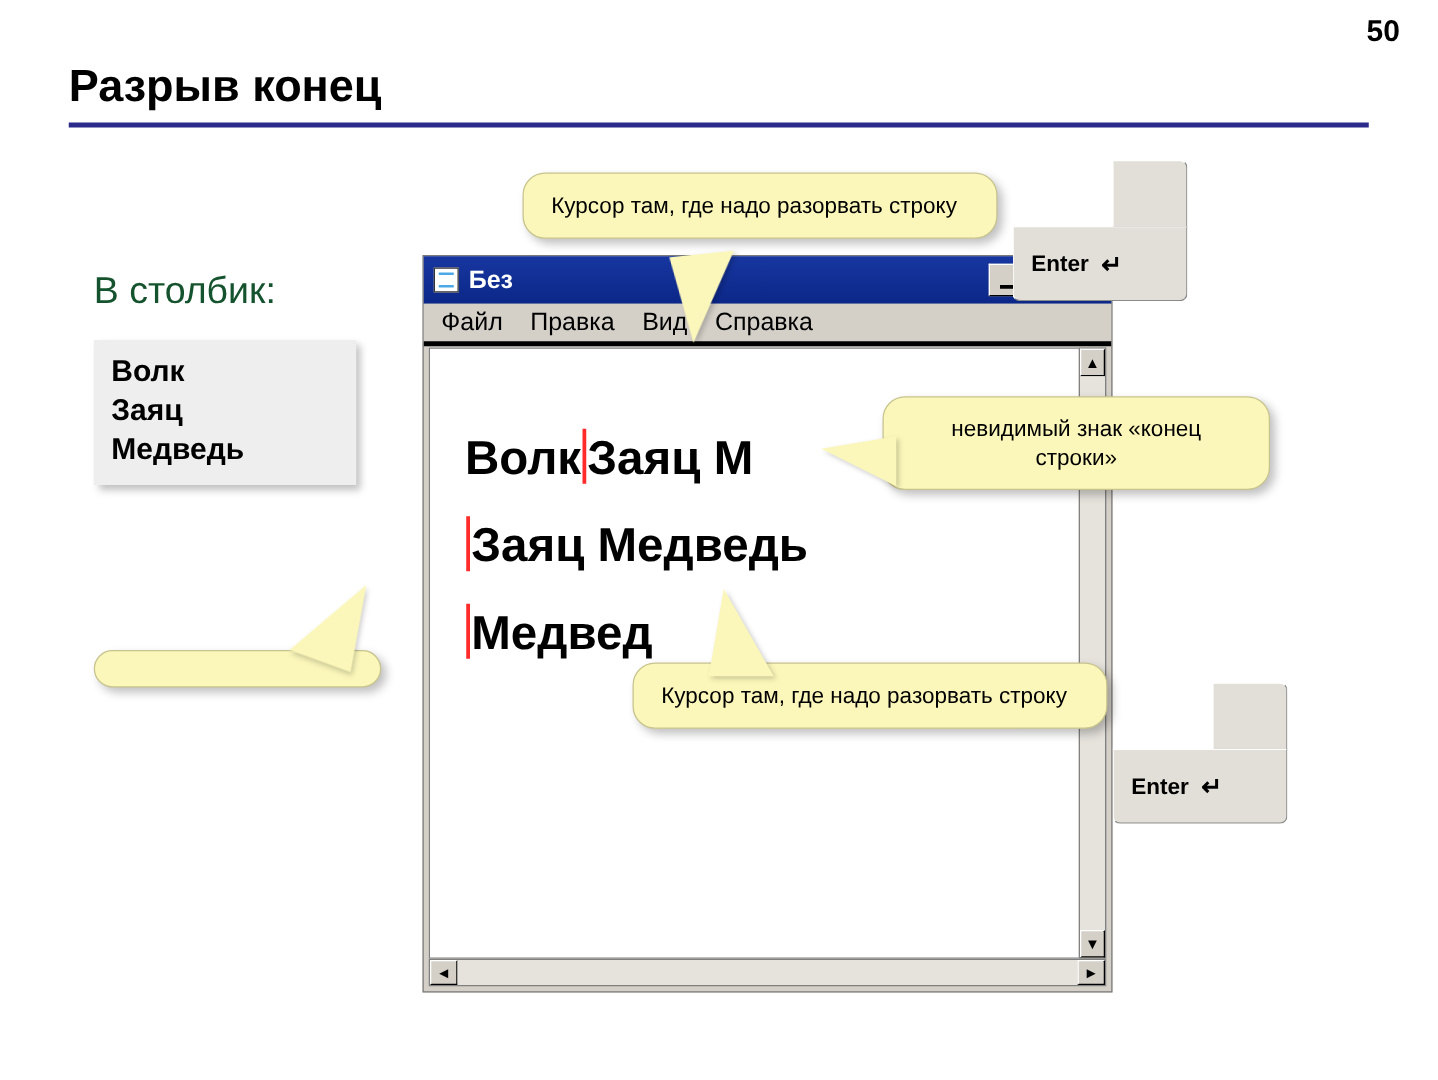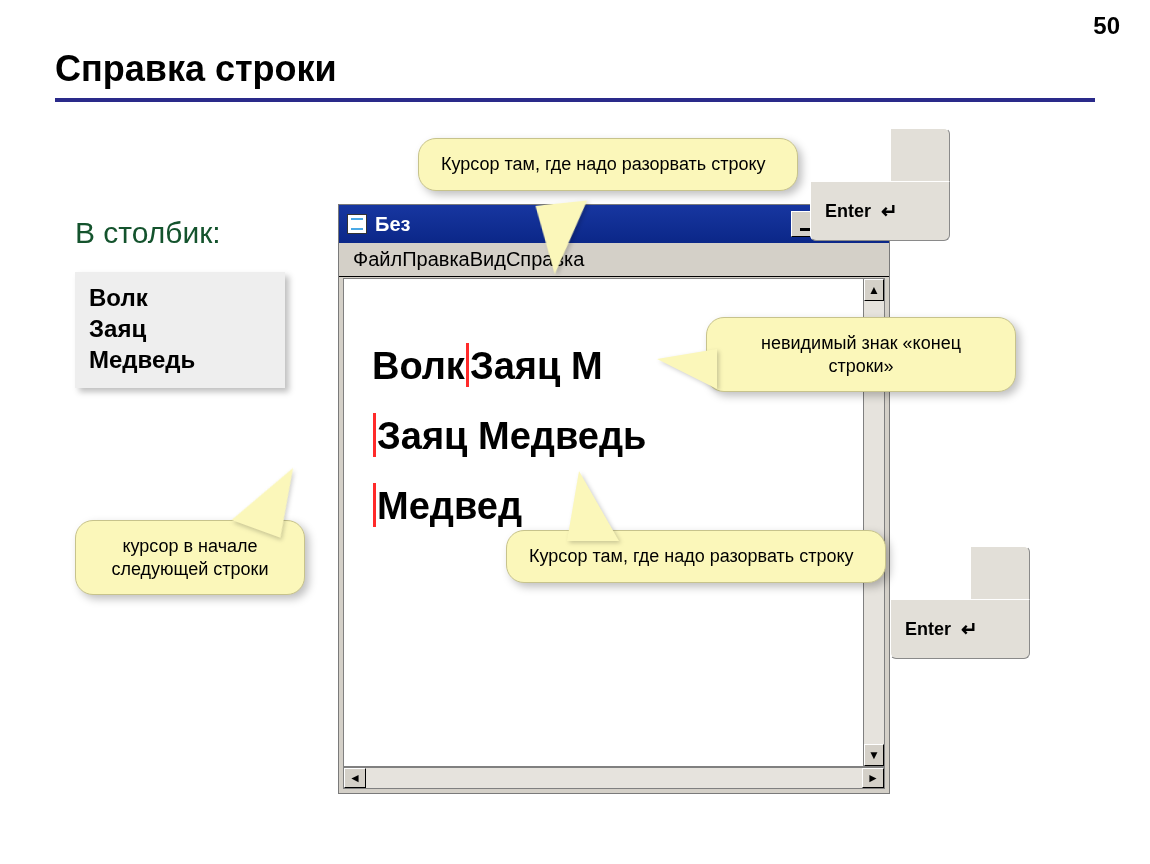--- a/index.html
+++ b/index.html
@@ -101,23 +101,24 @@
     display:flex; align-items:center; justify-content:center;
     font-family: Arial; font-size: 16px; font-weight: bold;
   }
   .win-btn.min:after { content:""; width:12px; height:3px; background:#000; margin-top:10px;}
   .win-btn.max:after { content:""; width:12px; height:10px; border:2px solid #000; border-top-width:4px;}
   .win-btn.close:after { content:"✕"; font-size:14px; }
 
   .menubar {
     height: 34px;
     background: #d4d0c8;
-    border-bottom: 1px solid #000000;
+    border-bottom: 4px solid #000000;
     display: flex;
     align-items: center;
+    gap: 22px;
     padding: 0 14px;
     font-size: 20px;
     color: #000;
   }
 
   .client {
     position: absolute;
     top: 73px; left: 4px;
     right: 4px; bottom: 26px;
     background: #fff;
@@ -252,21 +253,21 @@
     filter: drop-shadow(2px 2px 2px rgba(0,0,0,.2));
   }
 
   #enter-key-1 { top:128px; left:810px; }
   #enter-key-2 { top:546px; left:890px; }
 </style>
 </head>
 <body>
 
 <div class="page-number">50</div>
-<div class="slide-title">Справка строки</div>
+<div class="slide-title">Разрыв конец</div>
 <div class="title-rule"></div>
 
 <div class="col-label">В столбик:</div>
 <div class="gray-box">
   <div>Волк</div>
   <div>Заяц</div>
   <div>Медведь</div>
 </div>
 
 <div class="win">
@@ -333,15 +334,14 @@
   <span>невидимый знак «конец строки»</span>
   <div class="tail tail-right"></div>
 </div>
 
 <div class="callout" id="callout-bot">
   <span>Курсор там, где надо разорвать строку</span>
   <div class="tail tail-bot"></div>
 </div>
 
 <div class="callout" id="callout-left">
-  <span>курсор в начале следующей строки</span>
   <div class="tail tail-left"></div>
 </div>
 
 </body></html>

